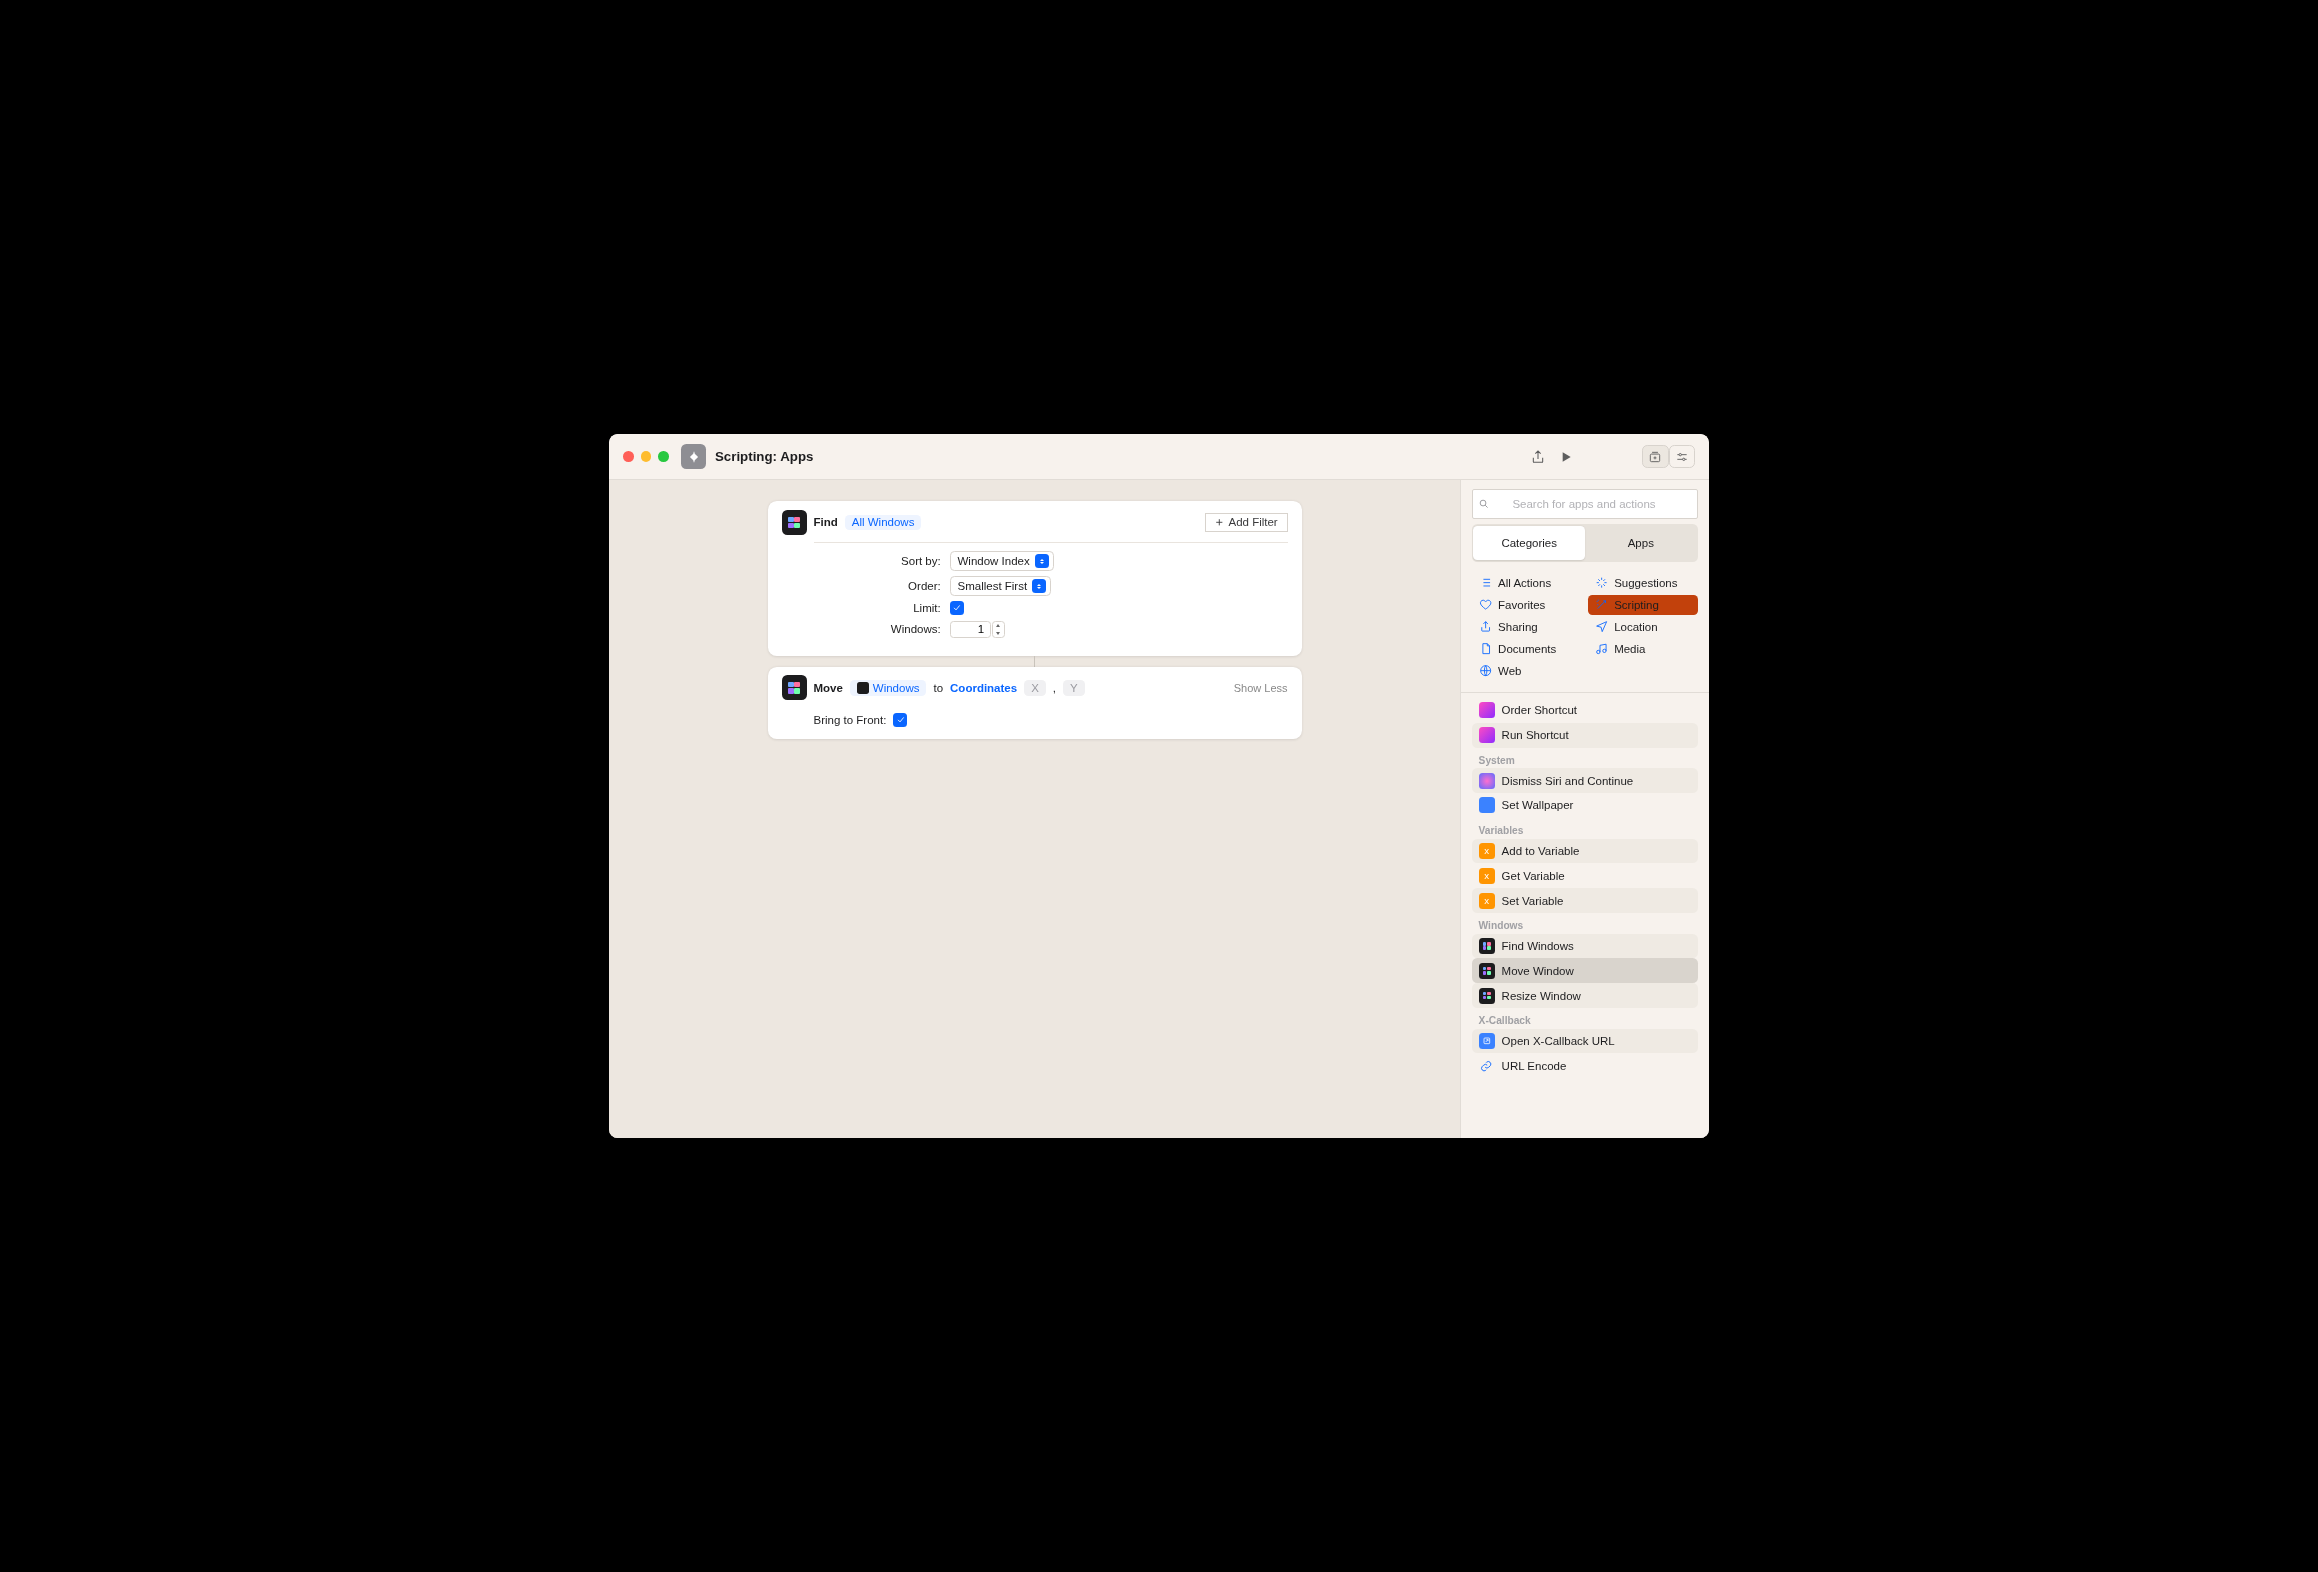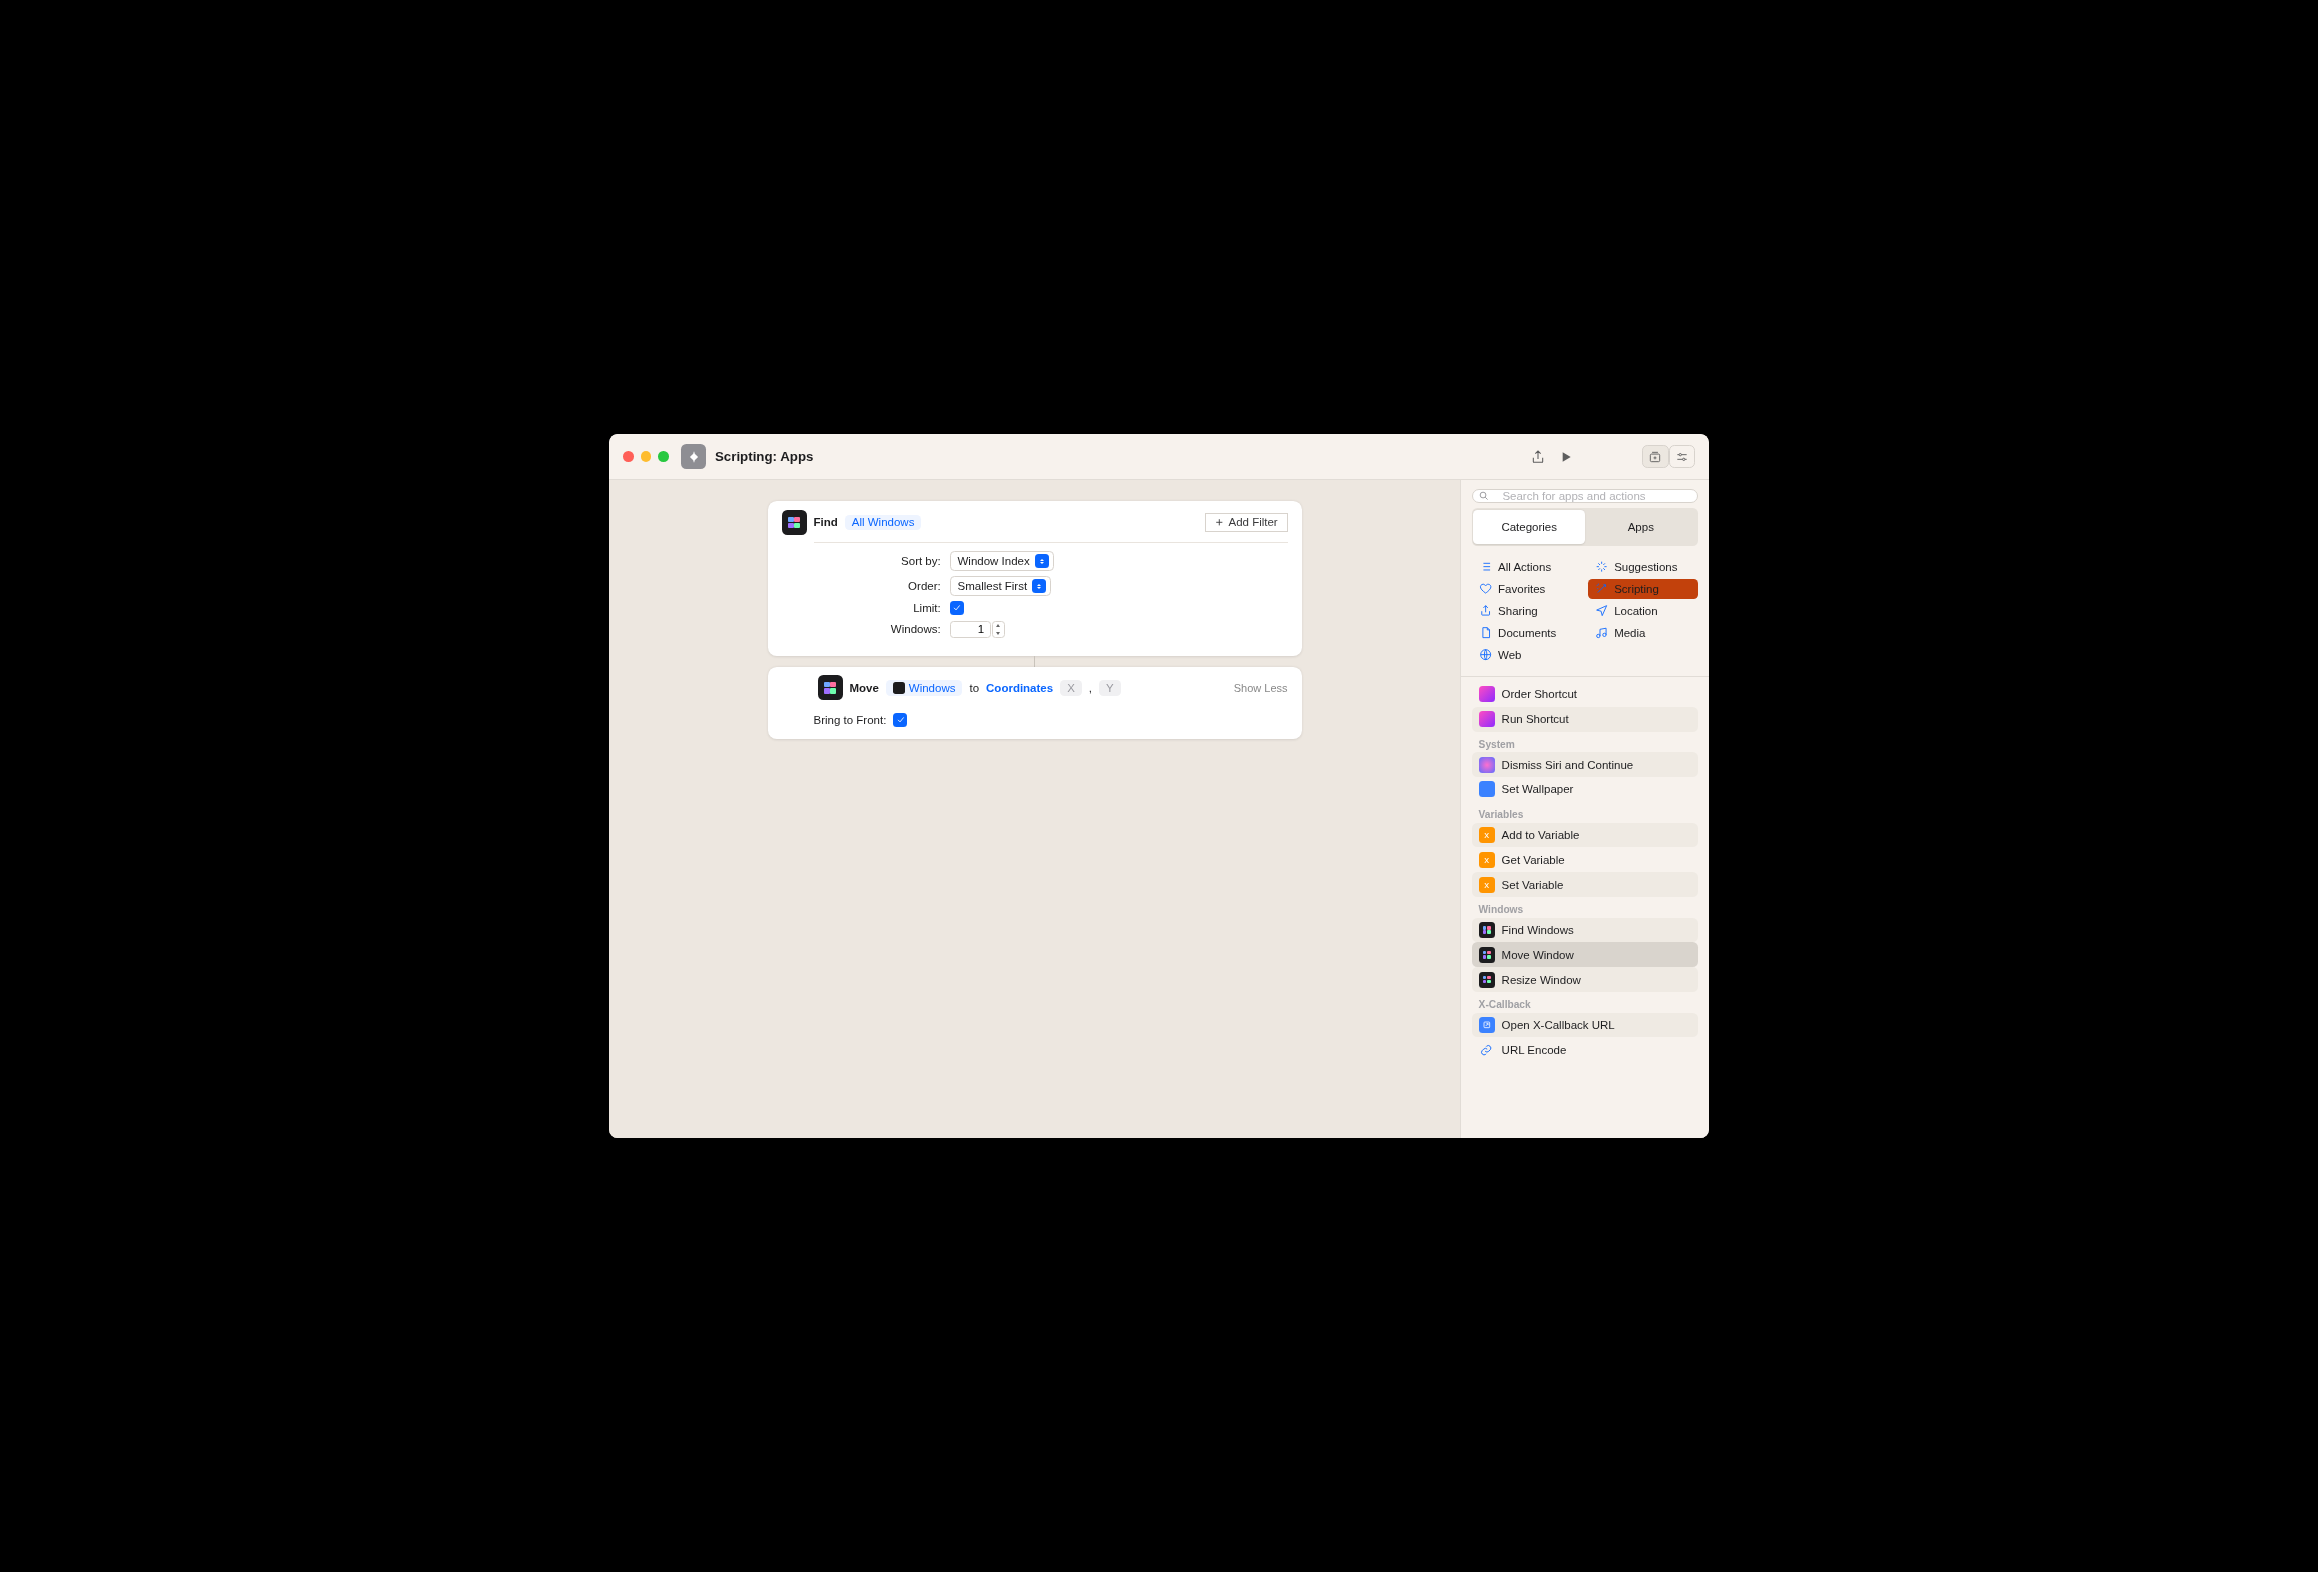--- a/index.html
+++ b/index.html
@@ -126,22 +126,22 @@
 .connector{width:1.8px;height:10.6px;background:#c9c3bb;}
 .card-body-row{display:flex;align-items:center;gap:7px;margin-top:12.4px;padding-left:32px;}
 
 
 .sidebar{
   width:249px;background:#f7f2ed;border-left:0.9px solid #e1dcd6;
   display:flex;flex-direction:column;overflow:hidden;
 }
 .search-wrap{padding:8.8px 10.6px 5.3px;}
 .search{
-  width:100%;height:14px;border:0.9px solid #d8d3cd;border-radius:7px;
-  background:#fff;display:flex;align-items:center;padding:0 5.3px;gap:13px;
+  width:100%;height:30px;border:0.9px solid #d8d3cd;border-radius:2px;
+  background:#fff;display:flex;align-items:center;padding:0 5.3px;gap:23px;
 }
 .search svg{width:11.5px;height:11.5px;stroke:#8e8e93;fill:none;stroke-width:1.8;}
 .search input{border:none;outline:none;flex:1;font-size:11.5px;background:transparent;color:#333;}
 .search input::placeholder{color:#b2b2b6;}
 .seg{
   margin:0 10.6px 7px;height:38px;background:#e7e2db;border-radius:5.3px;
   display:flex;padding:1.8px;
 }
 .seg-btn{flex:1;display:flex;align-items:center;justify-content:center;font-size:11.5px;border-radius:4.4px;cursor:pointer;}
 .seg-btn.active{background:#fff;box-shadow:0 0.9px 1.8px rgba(0,0,0,.1);}
@@ -276,21 +276,21 @@
                 <div class="up"></div>
                 <div class="down"></div>
               </div>
           </div>
         </div>
       </div>
 
       <div class="connector"></div>
 
       <div class="action-card">
-        <div class="card-header" style="flex-wrap:wrap;margin-left:36px;">
+        <div class="card-header" style="flex-wrap:wrap;">
           <div class="app-icon">
               <div class="mini">
                 <span></span>
                 <span></span>
                 <span></span>
                 <span></span>
               </div>
             </div>
           <span class="action-verb">Move</span>
           <span class="token inline-icon">

